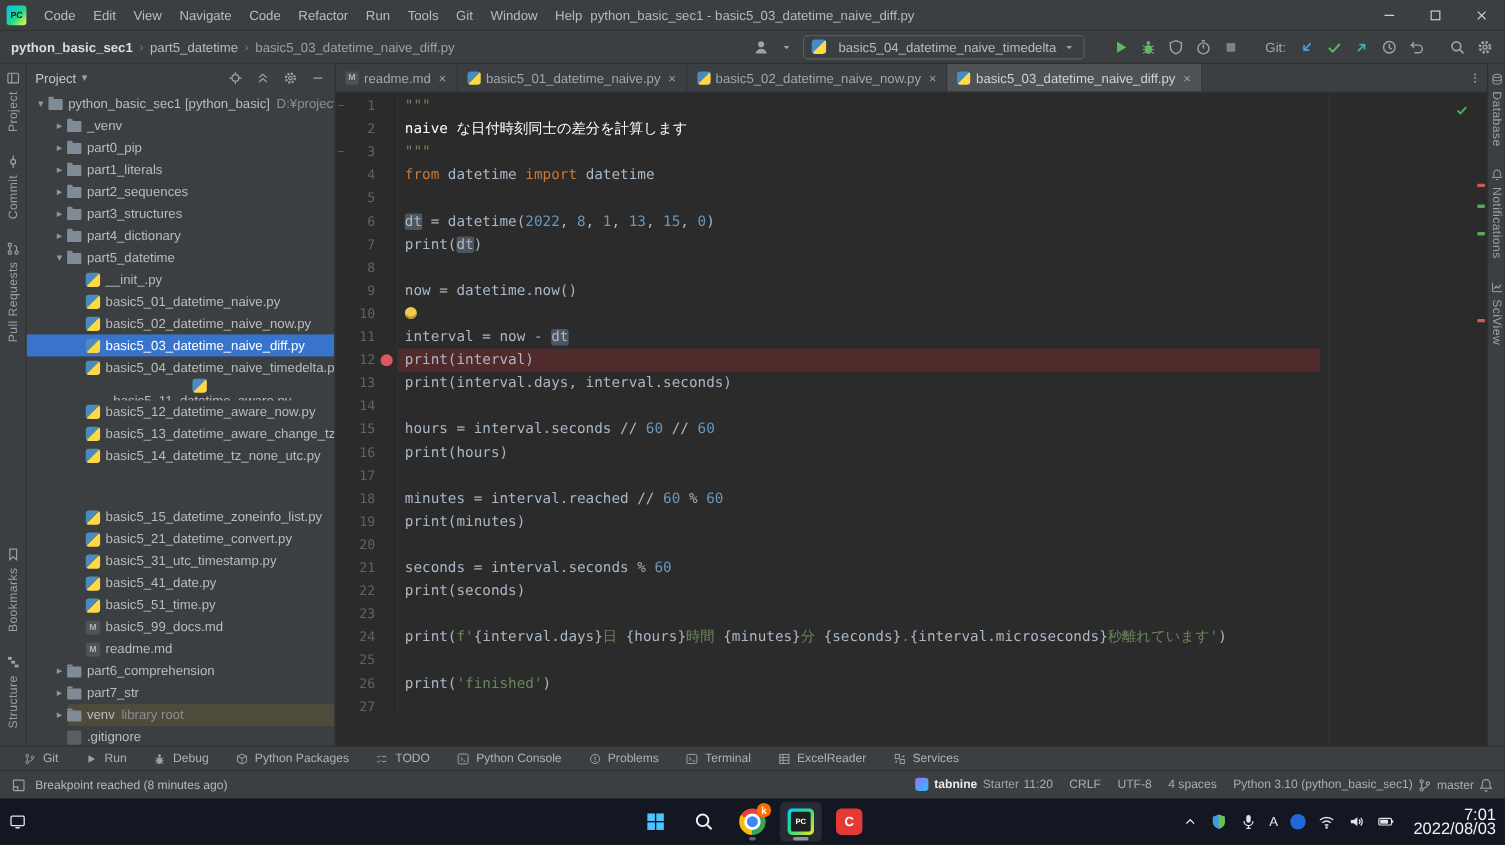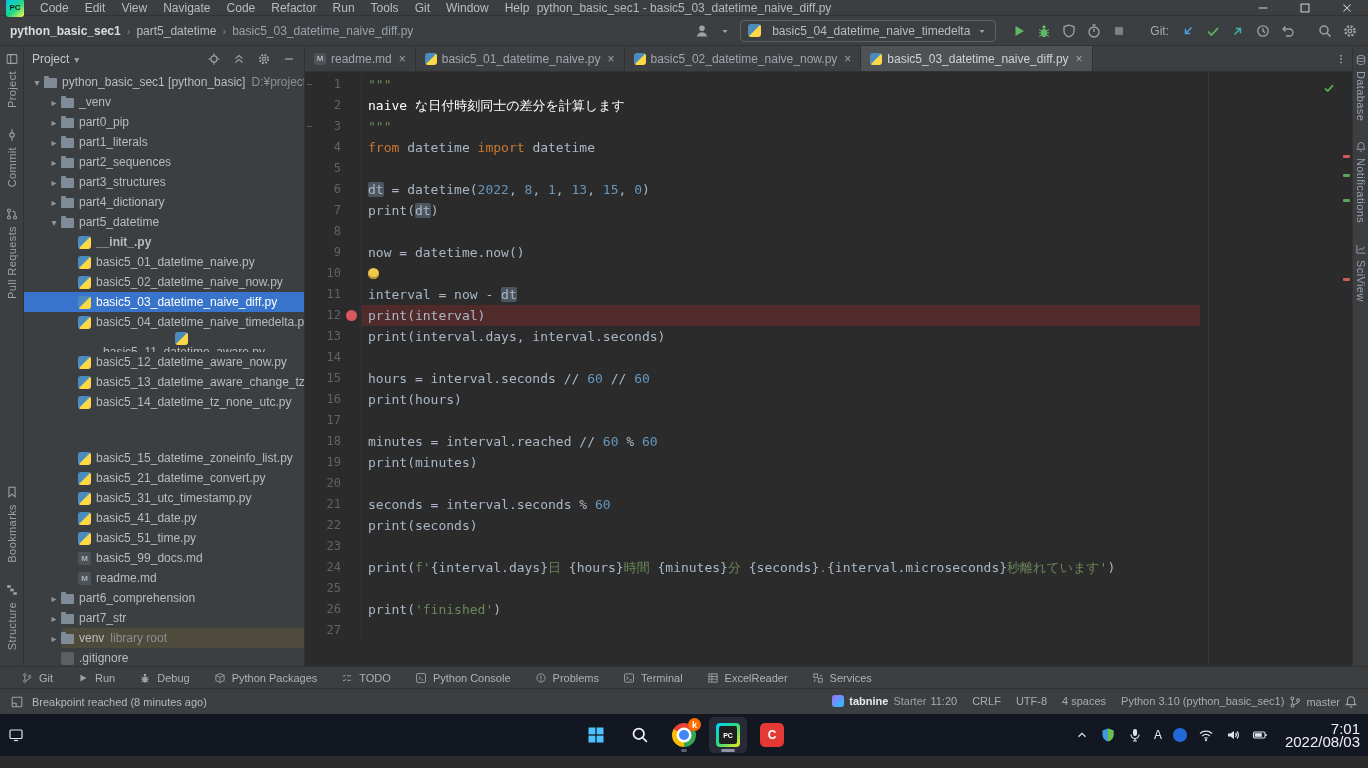--- a/index.html
+++ b/index.html
@@ -3,37 +3,37 @@
 <meta charset="utf-8">
 <style>
 *{margin:0;padding:0;box-sizing:border-box}
 html,body{width:1368px;height:768px;overflow:hidden}
 body{background:#2b2b2b;font-family:"Liberation Sans",sans-serif;font-size:12px;color:#bbbbbb}
 .screen{width:1368px;height:768px;display:flex;flex-direction:column;position:relative}
 .icon{display:inline-flex;width:16px;height:16px;flex:none;align-items:center;justify-content:center}
 .icon svg{width:100%;height:100%}
 .i12{width:12px;height:12px}.i14{width:14px;height:14px}.i16{width:16px;height:16px}.i20{width:20px;height:20px}
 
-.titlebar{height:16px;background:#3c3f41;border-bottom:1px solid #323232;display:flex;align-items:center;position:relative;flex:none}
+.titlebar{height:28px;background:#3c3f41;border-bottom:1px solid #323232;display:flex;align-items:center;position:relative;flex:none}
 .app-logo{width:18px;height:18px;margin:0 8px 0 6px;border-radius:3px;background:linear-gradient(135deg,#00c4f0,#21d789 55%,#fdf84d);color:#15211c;font-size:8px;font-weight:bold;display:flex;align-items:center;justify-content:center;flex:none}
 .menus{display:flex}
 .menu-item{padding:4px 8px;color:#bbbbbb}
 .win-title{position:absolute;left:50%;transform:translateX(-50%);color:#b6b8ba;white-space:nowrap}
 .win-controls{margin-left:auto;display:flex;align-items:center}
 .win-btn{width:42px;height:28px}
 .win-btn svg{width:14px;height:14px}
 
 .navbar{height:30px;background:#3c3f41;border-bottom:1px solid #323232;display:flex;align-items:center;padding:0 10px;flex:none}
 .crumbs{display:flex;align-items:center;gap:6px;white-space:nowrap}
 .crumb{color:#bbbbbb}
 .crumb.first{color:#dadcde;font-weight:bold}
 .crumb.last{color:#98a2aa}
 .crumb-sep{color:#7c8287;font-size:11px}
 .nav-right{margin-left:auto;display:flex;align-items:center;gap:9px}
-.run-config{display:flex;align-items:center;gap:6px;border:1px solid #5e6163;border-radius:4px;height:22px;padding:0 7px;color:#bbbbbb;margin-right:6px;white-space:nowrap}
+.run-config{display:flex;align-items:center;gap:6px;border:1px solid #5e6163;border-radius:4px;height:22px;padding:0 7px;color:#bbbbbb;margin-right:16px;white-space:nowrap}
 .git-label{color:#a6abaf;margin:0 2px 0 14px}
 .nav-right > .icon:nth-last-child(2){margin-left:12px}
 
 .main{height:620px;display:flex;flex:none}
 .stripe{background:#3c3f41;display:flex;flex-direction:column;align-items:center;padding:6px 0}
 .stripe-left{width:24px;border-right:1px solid #323232}
 .stripe-right{width:16px;border-left:1px solid #323232;padding-top:8px}
 .stripe-group{display:flex;flex-direction:column;align-items:center;gap:20px}
 .stripe-group.bottom{margin-top:auto;margin-bottom:10px}
 .stripe-btn{display:flex;flex-direction:column;align-items:center;gap:5px;color:#9ca1a7}
@@ -378,21 +378,21 @@
           <div class="tree-row" style="padding-left: 23px;">
             <span class="chev">▸</span>
             <span class="fic fic-folder"></span>
             <span class="tlabel">part4_dictionary</span>
           </div>
           <div class="tree-row" style="padding-left: 23px;">
             <span class="chev">▾</span>
             <span class="fic fic-folder"></span>
             <span class="tlabel">part5_datetime</span>
           </div>
-          <div class="tree-row" style="padding-left: 40px; font-weight: bold;">
+          <div class="tree-row" style="padding-left: 40px;">
             <span class="chev"></span>
             <span class="fic fic-py"></span>
             <span class="tlabel">__init_.py</span>
           </div>
           <div class="tree-row" style="padding-left: 40px;">
             <span class="chev"></span>
             <span class="fic fic-py"></span>
             <span class="tlabel">basic5_01_datetime_naive.py</span>
           </div>
           <div class="tree-row" style="padding-left: 40px;">

